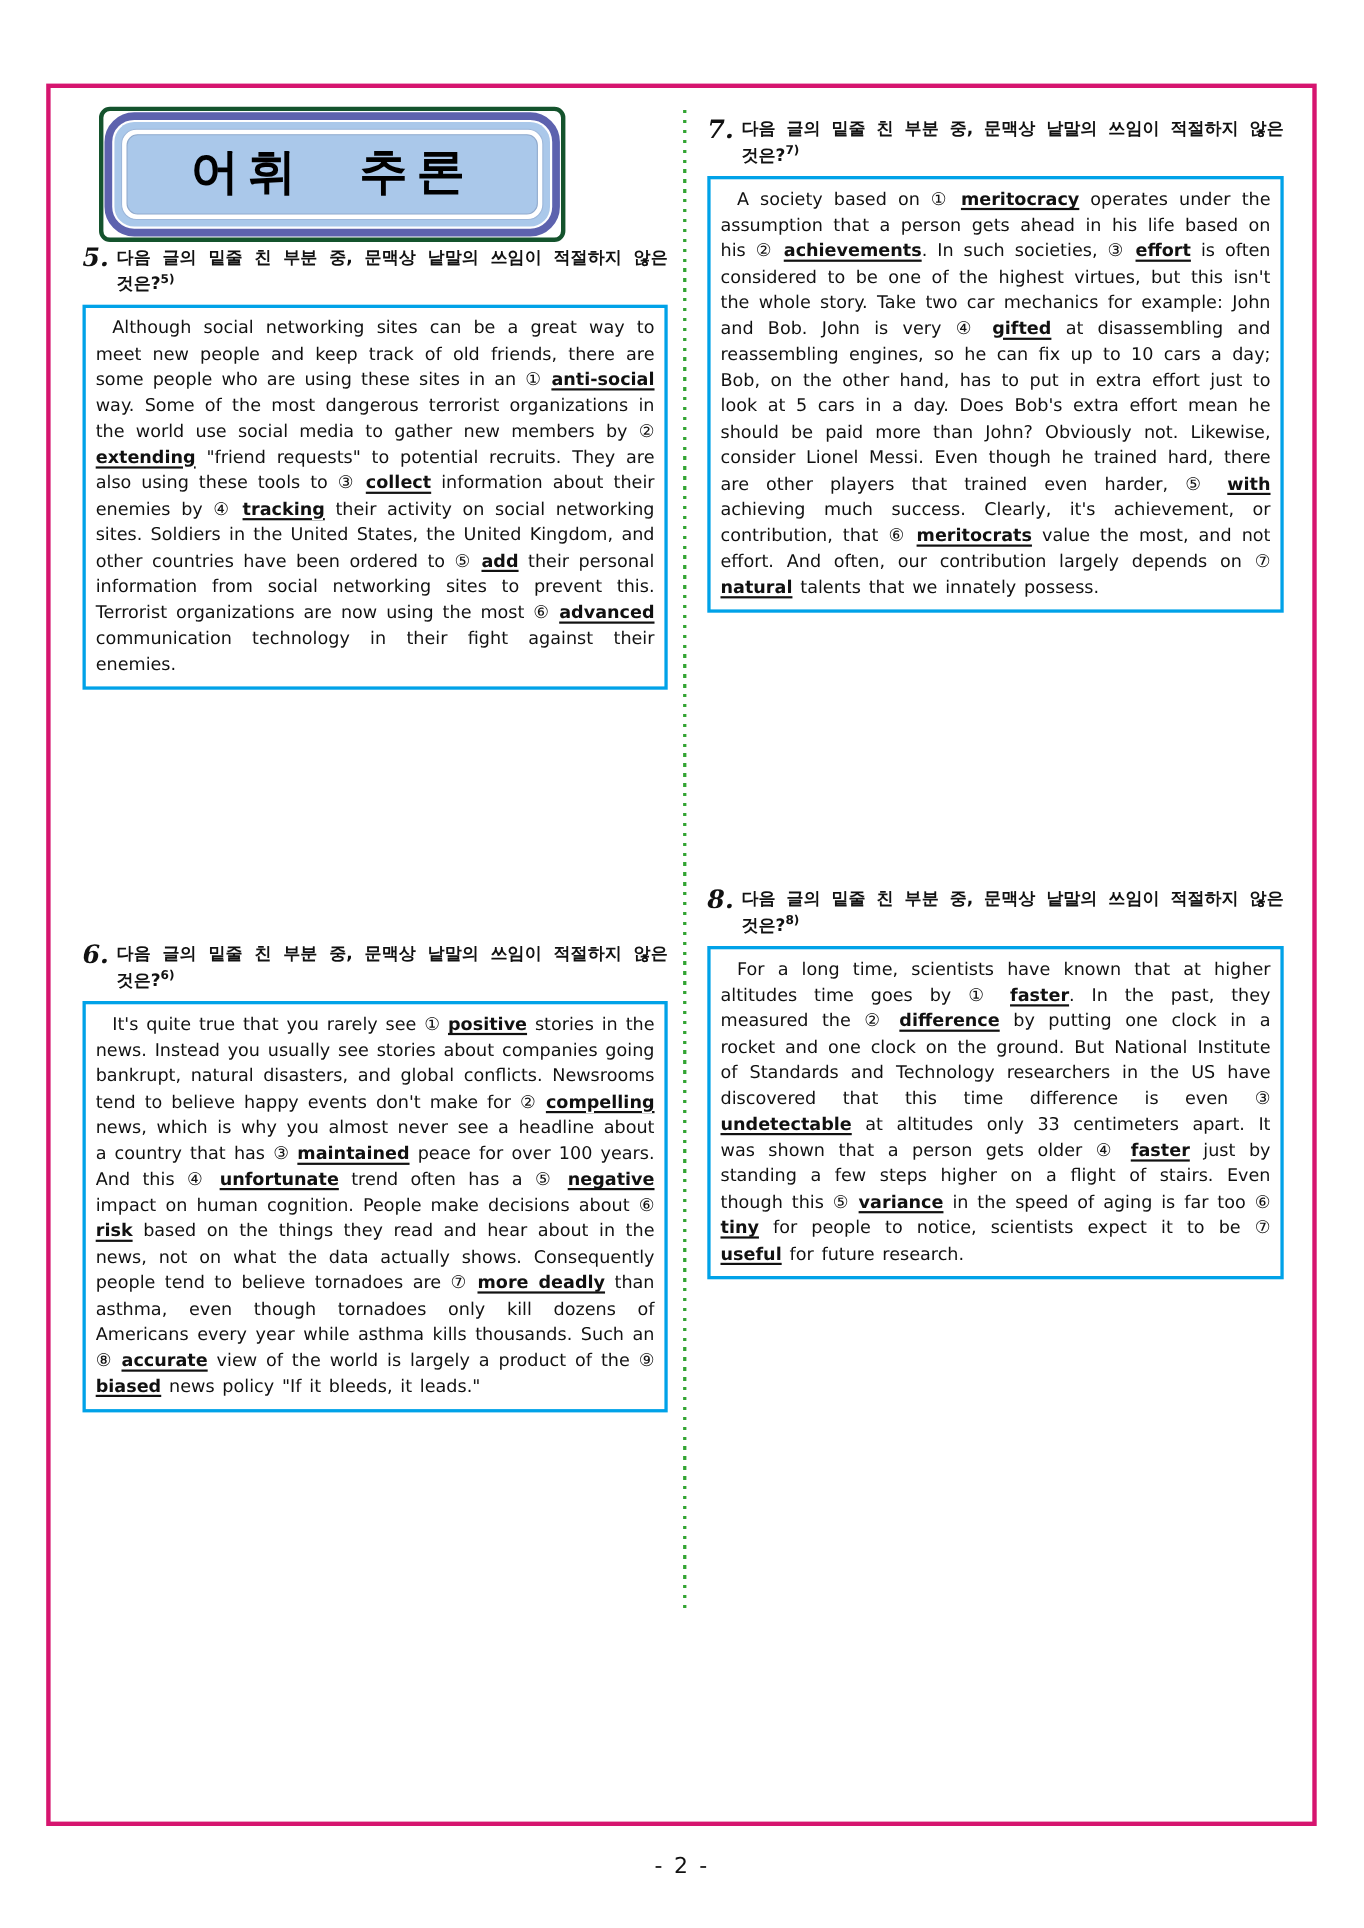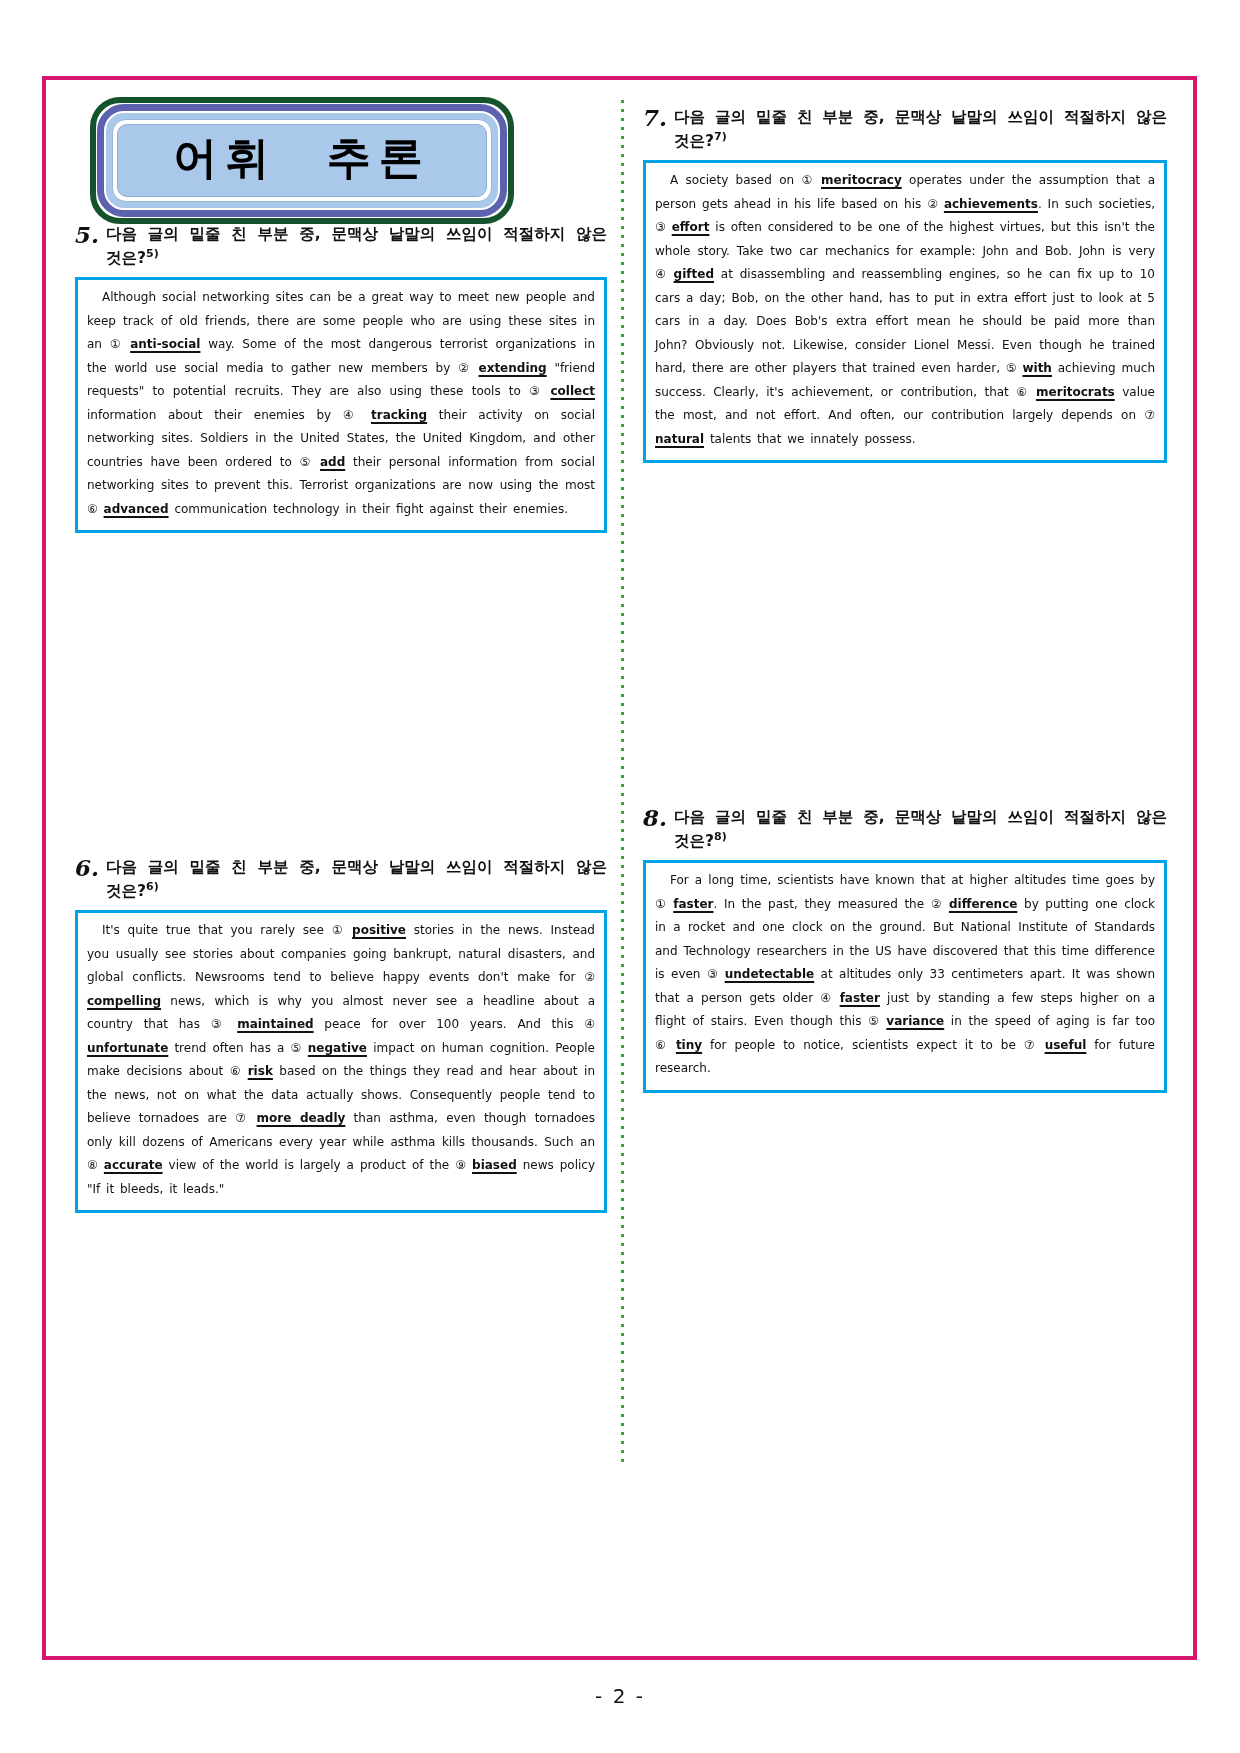--- a/index.html
+++ b/index.html
@@ -2,21 +2,21 @@
 <html><head>
 <meta charset="utf-8">
 <style>
   html,body{margin:0;padding:0;background:#fff;}
   #page{position:relative;width:1240px;height:1753px;background:#fff;
         font-family:"DejaVu Sans","Liberation Sans",sans-serif;color:#111;}
   #frame{position:absolute;left:42px;top:76px;width:1147px;height:1576px;
          border:4px solid #d6156f;}
   
   #title-wrap{position:absolute;left:90px;top:97px;width:424px;}
-  .tb1{border:6px solid #14532d;border-radius:30px;padding:1px;}
+  .tb1{border:4px solid #14532d;border-radius:10px;padding:1px;}
   .tb2{border:7px solid #5d62ae;border-radius:27px;padding:2px;background:#fff;}
   .tb3{background:#aac8ea;border-radius:18px;padding:6px;}
   .tb4{background:#fff;border:1px solid #9db7da;border-radius:14px;padding:4px;}
   .tb5{background:#aac8ea;border:1px solid #90aacd;border-radius:10px;
        text-align:center;font-size:44px;font-weight:bold;color:#000;
        letter-spacing:8px;word-spacing:26px;padding:4px 0 8px 0;}
   
   #divider{position:absolute;left:621px;top:100px;width:3px;height:1365px;
            background:repeating-linear-gradient(to bottom,#33a433 0 3px,transparent 3px 9px);}
   
@@ -25,21 +25,21 @@
   .q6{left:75px;top:855px;width:532px;}
   .q7{left:643px;top:105px;width:524px;}
   .q8{left:643px;top:805px;width:524px;}
   .qheader{display:flex;align-items:flex-start;}
   .qnum{font-family:"DejaVu Serif","Liberation Serif",serif;font-style:italic;
         font-weight:bold;font-size:23px;line-height:1;margin-right:7px;margin-top:1px;}
   .qtext{font-weight:bold;font-size:15.5px;line-height:1.55;text-align:justify;
          word-spacing:4px;}
   .fnref{font-weight:bold;font-size:11px;vertical-align:super;line-height:0;}
   .pbox{margin-top:7px;border:3px solid #00a2e8;padding:6px 9px 9px 9px;}
-  .passage{font-size:12px;line-height:23.5px;text-align:justify;text-indent:15px;
+  .passage{font-size:16px;line-height:23.5px;text-align:justify;text-indent:15px;
            word-spacing:2px;}
   .uword{font-weight:bold;text-decoration:underline;
          text-decoration-thickness:2px;text-underline-offset:3px;}
   .circ{font-weight:normal;}
   
   #pageno{position:absolute;left:0;top:1684px;width:1240px;text-align:center;
           font-size:20px;color:#111;letter-spacing:2px;}
 </style>
 </head>
 <body>

